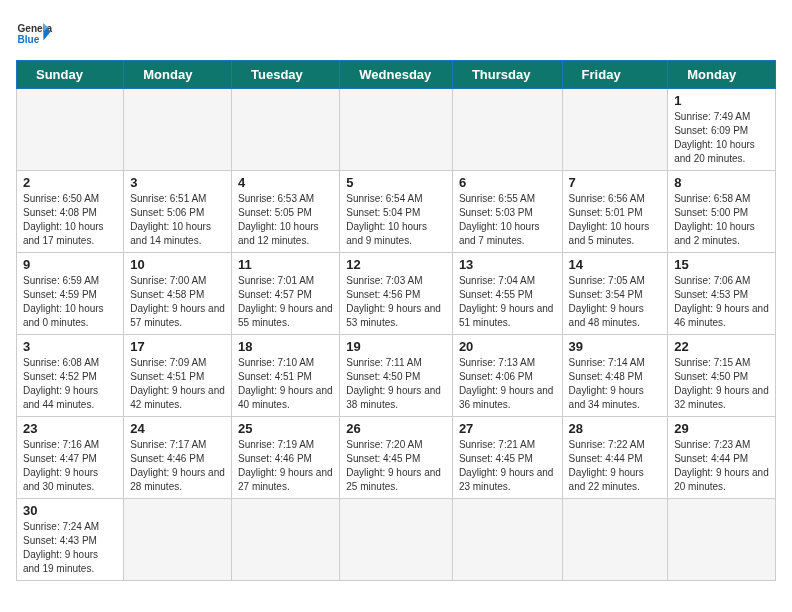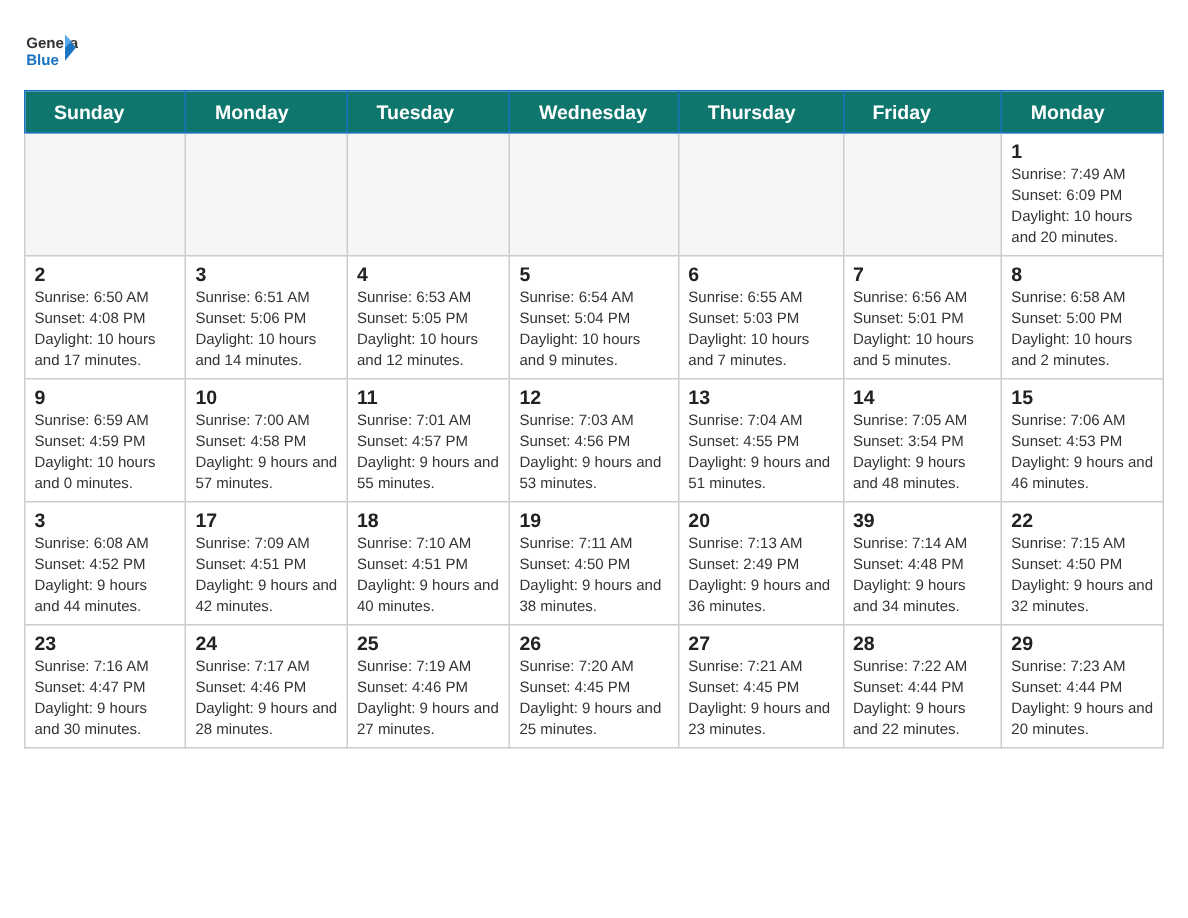--- a/index.html
+++ b/index.html
@@ -257,21 +257,21 @@
         <td>
           <span class="day-number">19</span>
           <div class="day-info">Sunrise: 7:11 AM
 Sunset: 4:50 PM
 Daylight: 9 hours
 and 38 minutes.</div>
         </td>
         <td>
           <span class="day-number">20</span>
           <div class="day-info">Sunrise: 7:13 AM
-Sunset: 2:49 PM
+Sunset: 4:06 PM
 Daylight: 9 hours
 and 36 minutes.</div>
         </td>
         <td>
           <span class="day-number">39</span>
           <div class="day-info">Sunrise: 7:14 AM
 Sunset: 4:48 PM
 Daylight: 9 hours
 and 34 minutes.</div>
         </td>
@@ -326,15 +326,30 @@
 Daylight: 9 hours
 and 22 minutes.</div>
         </td>
         <td>
           <span class="day-number">29</span>
           <div class="day-info">Sunrise: 7:23 AM
 Sunset: 4:44 PM
 Daylight: 9 hours
 and 20 minutes.</div>
         </td>
+      </tr>
+      <tr class="last-row">
+        <td>
+          <span class="day-number">30</span>
+          <div class="day-info">Sunrise: 7:24 AM
+Sunset: 4:43 PM
+Daylight: 9 hours
+and 19 minutes.</div>
+        </td>
+        <td class="empty"></td>
+        <td class="empty"></td>
+        <td class="empty"></td>
+        <td class="empty"></td>
+        <td class="empty"></td>
+        <td class="empty"></td>
       </tr>
     </tbody>
 </table>
 
 </body></html>

